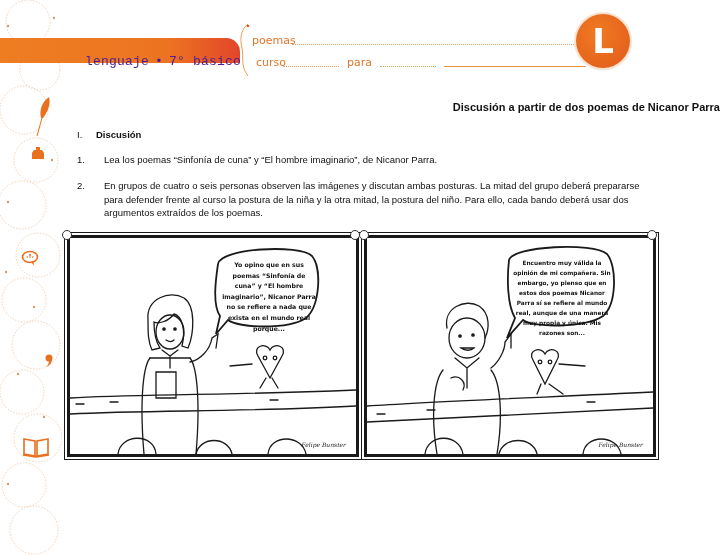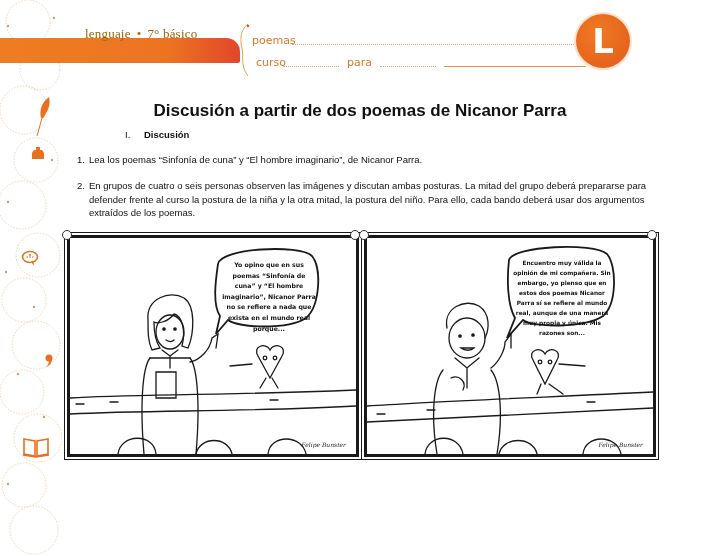--- a/index.html
+++ b/index.html
@@ -6,40 +6,40 @@
   body { width: 720px; height: 556px; position: relative; overflow: hidden; font-family: "Liberation Sans", sans-serif; color: #111; }
 
   
   .side-deco { position: absolute; left: 0; top: 0; width: 62px; height: 556px; }
   .side-icon { position: absolute; }
 
   
   .band { position: absolute; left: 0; top: 38px; width: 240px; height: 25px;
           background: linear-gradient(90deg, #ee7d22 0%, #ec7421 70%, #e2462a 100%);
           border-top-right-radius: 14px; border-bottom-right-radius: 2px; }
-  .band-text { position: absolute; left: 85px; top: 26px; font-family: Liberation Serif, serif;
-               font-size: 13px; color: #a16207; letter-spacing: 0.2px; white-space: nowrap; }
+  .band-text { position: absolute; left: 85px; top: 54px; font-family: Liberation Mono, monospace;
+               font-size: 13px; color: #4c1d95; letter-spacing: 0.2px; white-space: nowrap; }
   .band-text .dot { margin: 0 6px; }
 
   .form-bracket { position: absolute; left: 236px; top: 22px; width: 20px; height: 56px; }
   .field-label { position: absolute; font-family: "DejaVu Sans", sans-serif; font-size: 11px; color: #e0762a; white-space: nowrap; }
   .dots { position: absolute; border-bottom: 1px dotted #e6a06a; height: 0; }
   .rule-line { position: absolute; height: 1px; background: #e8933f; }
 
   .badge { position: absolute; left: 576px; top: 14px; width: 54px; height: 54px; border-radius: 50%;
            background: radial-gradient(circle at 40% 35%, #f07a23, #e15a1a); box-shadow: 0 0 0 2px #fbe2cf, 0 1px 3px rgba(0,0,0,0.25);
            color: #fff; font-family: "DejaVu Sans", sans-serif; font-weight: bold; font-size: 34px; line-height: 54px; text-align: center; }
 
   
-  .title { position: absolute; left: 0; width: 720px; top: 101px; text-align: center; font-size: 17px; font-weight: bold; }
-  .section { position: absolute; left: 77px; top: 129px; font-size: 9.5px; font-weight: bold; margin-left: 48px; }
+  .title { position: absolute; left: 0; width: 720px; top: 101px; text-align: right; font-size: 11px; font-weight: bold; }
+  .section { position: absolute; left: 77px; top: 129px; font-size: 9.5px; font-weight: bold; }
   .section .num { display: inline-block; width: 19px; font-weight: normal; }
   .item { position: absolute; left: 77px; font-size: 9.5px; line-height: 13.5px; width: 570px; }
   .item .num { position: absolute; left: 0; top: 0; }
-  .item .txt { display: block; margin-left: 12px; }
+  .item .txt { display: block; margin-left: 27px; }
 
   
   .panel { position: absolute; top: 235px; width: 286px; height: 216px; border: 3px solid #1a1a1a; outline: 1px solid #1a1a1a; outline-offset: 2px; background: #fff; overflow: hidden; }
   .panel svg { position: absolute; left: 0; top: 0; }
   .bubble-text { position: absolute; text-align: center; font-family: "DejaVu Sans", sans-serif; font-size: 6.2px; line-height: 10.6px; color: #111; font-weight: bold; }
   .signature { position: absolute; right: 10px; bottom: 6px; font-family: "DejaVu Serif", serif; font-style: italic; font-size: 6px; color: #222; }
   .pin { position: absolute; width: 8px; height: 8px; border: 1px solid #333; border-radius: 50%; background: #fff; }
 </style>
 </head>
 <body>

